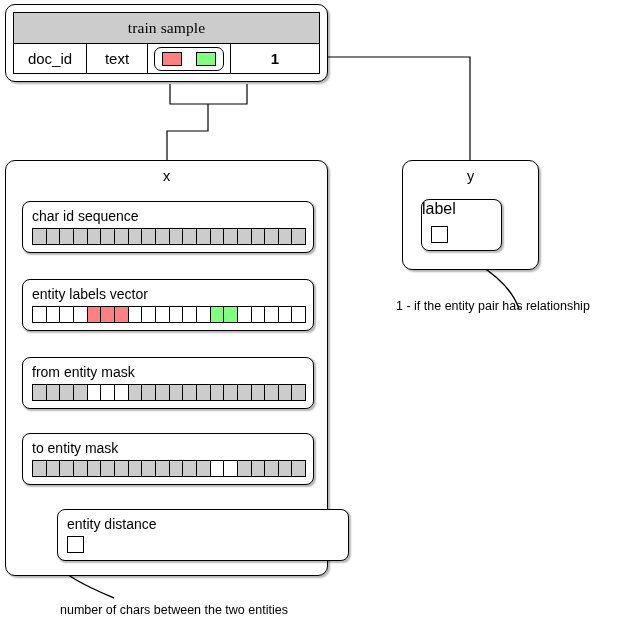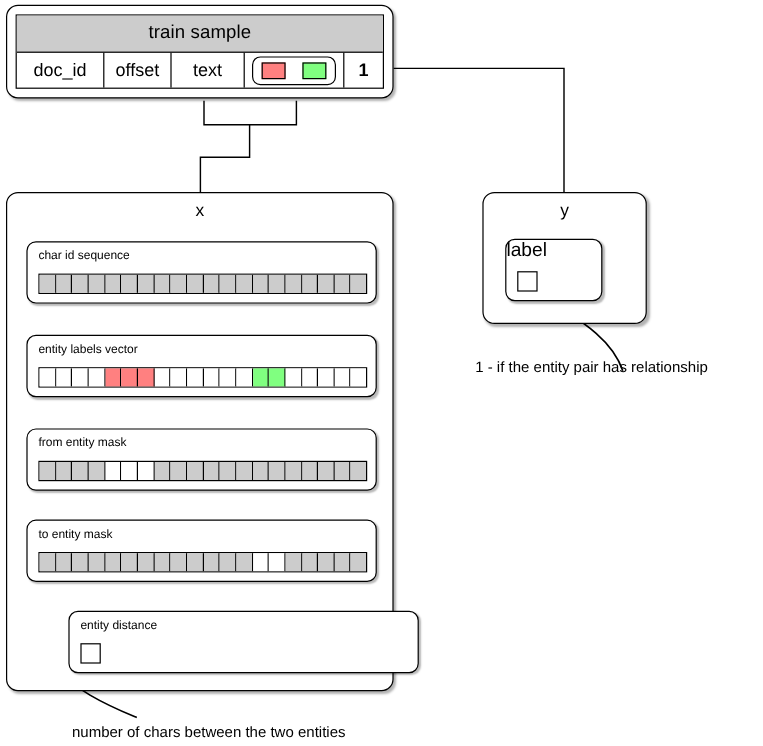--- a/index.html
+++ b/index.html
@@ -73,20 +73,21 @@
   }
   .ts-title {
     flex: 0 0 30px;
     background: #cccccc;
     border-bottom: 1.3px solid #000000;
     display: flex;
     align-items: center;
     justify-content: center;
     font-size: 15.5px;
     letter-spacing: 0.1px;
+    font-family: Liberation Serif, serif;
   }
   .ts-row {
     flex: 1 1 auto;
     display: flex;
     align-items: stretch;
   }
   .ts-cell {
     display: flex;
     align-items: center;
     justify-content: center;
@@ -149,21 +150,21 @@
     box-sizing: border-box;
     background: #ffffff;
     border: 1.3px solid #000000;
     border-radius: 8px;
     box-shadow: 1.5px 1.5px 1.5px rgba(0,0,0,0.28);
   }
   .feature .f-label {
     position: absolute;
     left: 9px;
     top: 6px;
-    font-size: 10px;
+    font-size: 14px;
     white-space: nowrap;
   }
 
   .vec {
     position: absolute;
     left: 9px;
     top: 26px;
     display: flex;
     border: 1.2px solid #000000;
     box-sizing: border-box;
@@ -246,21 +247,20 @@
 
     <path class="arrow-line" d="M 114 598 C 95 590 60 576 33 545"></path>
     <polygon fill="#000000" points="33,545 43,546 35,554"></polygon>
   </svg>
 
   <div class="card" id="train-sample">
     <div class="ts-inner">
       <div class="ts-title">train sample</div>
       <div class="ts-row">
         <div class="ts-cell doc-id">doc_id</div>
-        <div class="ts-cell offset">offset</div>
         <div class="ts-cell text">text</div>
         <div class="ts-cell pair">
           <div class="pair-box">
             <span class="swatch" style="background:#ff8080"></span>
             <span class="swatch" style="background:#80ff80"></span>
           </div>
         </div>
         <div class="ts-cell lbl">1</div>
       </div>
     </div>

